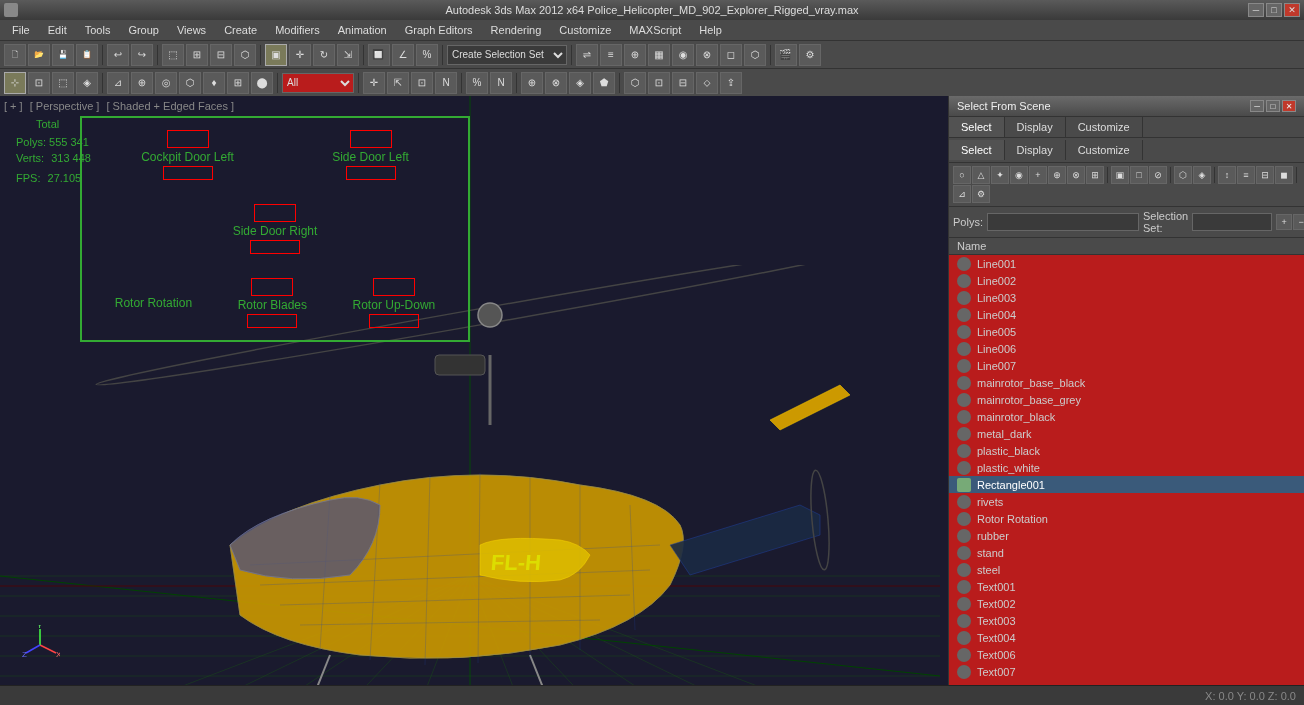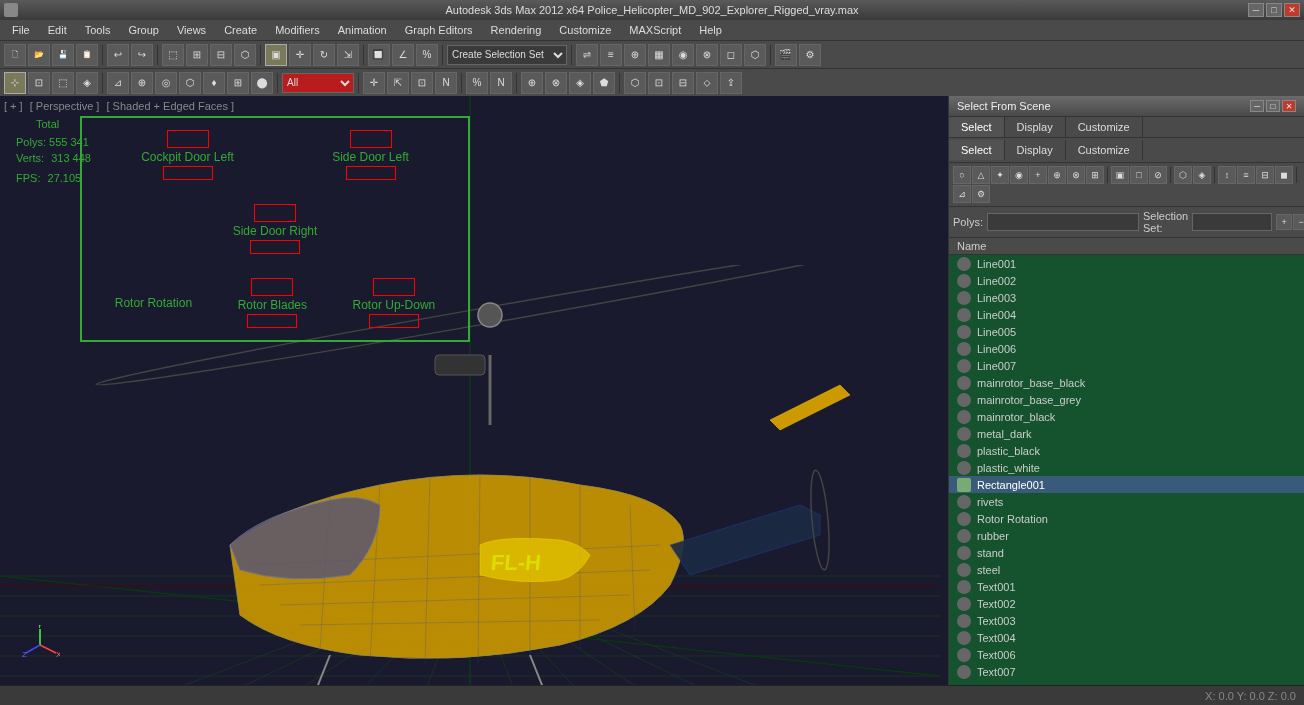--- a/index.html
+++ b/index.html
@@ -266,21 +266,21 @@
       background: #4a4a4a;
       font-size: 11px;
       color: #ccc;
       border-bottom: 1px solid #333;
     }
 
     
     #object-list {
       flex: 1;
       overflow-y: auto;
-      background: #14532d;
+      background: #b91c1c;
     }
     .obj-item {
       display: flex;
       align-items: center;
       padding: 1px 8px;
       font-size: 11px;
       color: #ccc;
       cursor: pointer;
       height: 17px;
     }

